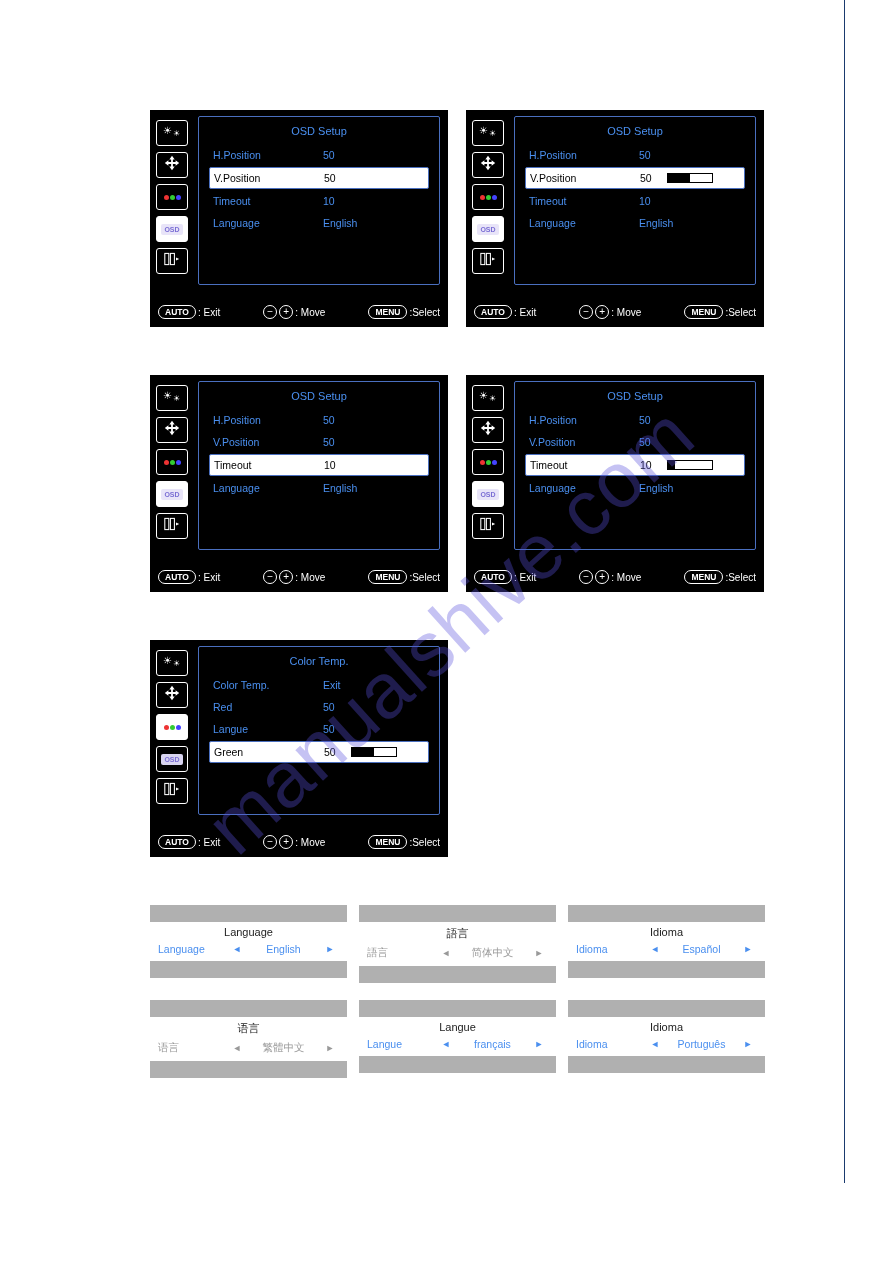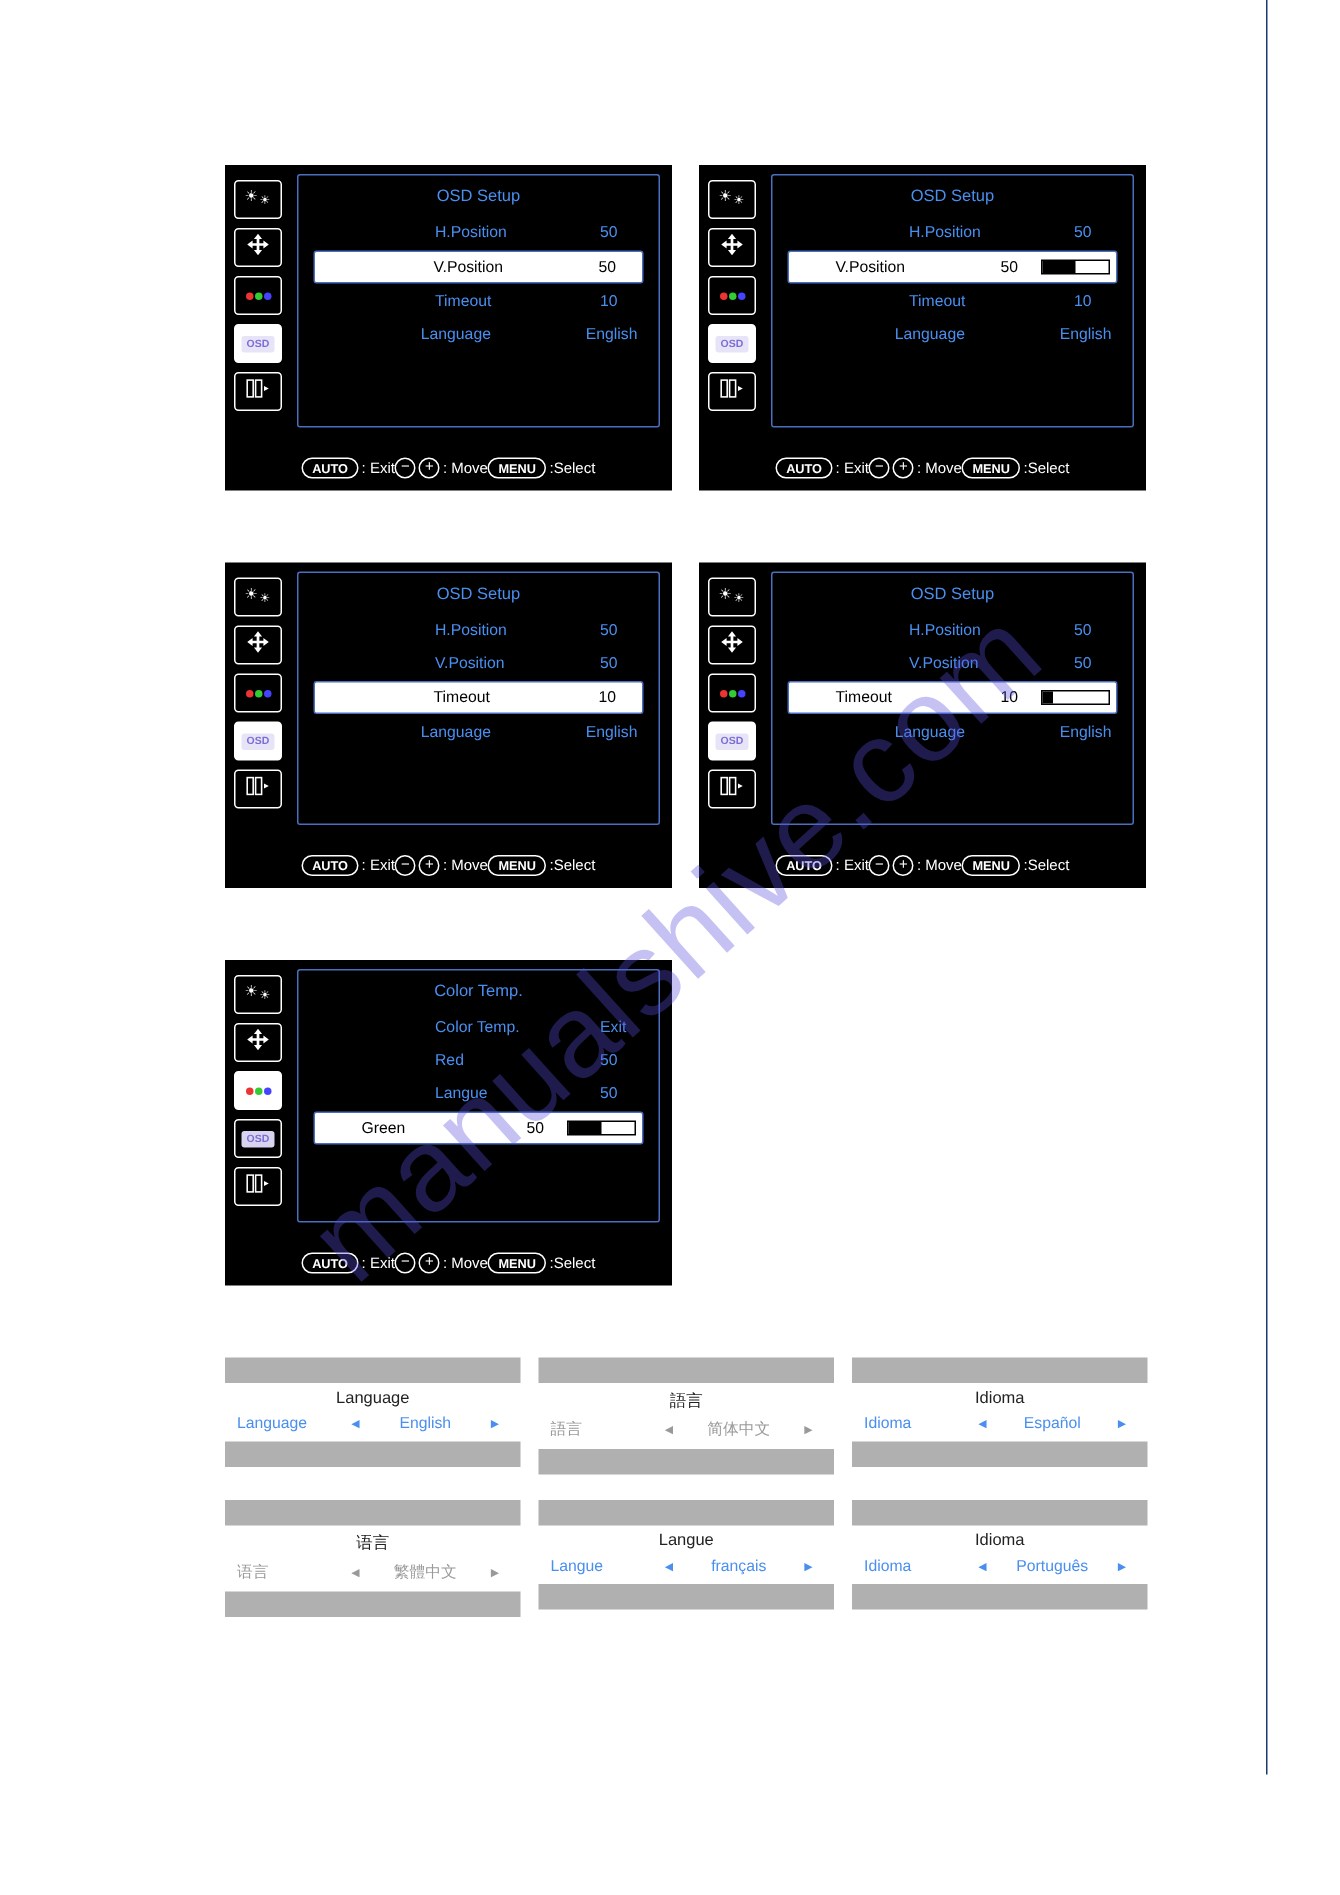--- a/index.html
+++ b/index.html
@@ -86,21 +86,20 @@
     margin-bottom: 8px;
   }
   .osd-row {
     display: flex;
     font-size: 10.5px;
     padding: 3px 4px;
     color: #4a8fef;
     margin-bottom: 2px;
     align-items: center;
     height: 20px;
-    justify-content: flex-end;
   }
   .osd-row.selected {
     background: #fff;
     color: #000;
     border: 1px solid #4a6fbf;
     border-radius: 2px;
     height: 22px;
   }
   .osd-label { flex: 0 0 110px; }
   .osd-value { flex: 0 0 25px; }
@@ -114,21 +113,21 @@
   }
   .osd-slider-fill {
     position: absolute;
     top: 0; left: 0; bottom: 0;
     background: #000;
   }
   .osd-footer {
     height: 28px;
     display: flex;
     align-items: center;
-    justify-content: center;
+    justify-content: space-between;
     padding: 0 8px 2px 8px;
     color: #fff;
     font-size: 10px;
     margin-top: 14px;
   }
   .foot-item { display: flex; align-items: center; gap: 2px; }
   .btn-oval {
     border: 1.5px solid #fff;
     border-radius: 10px;
     padding: 1px 6px;

